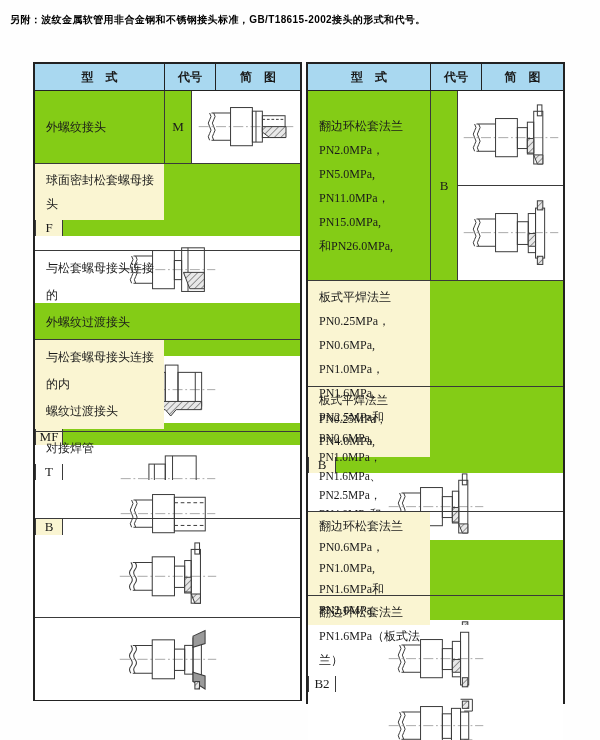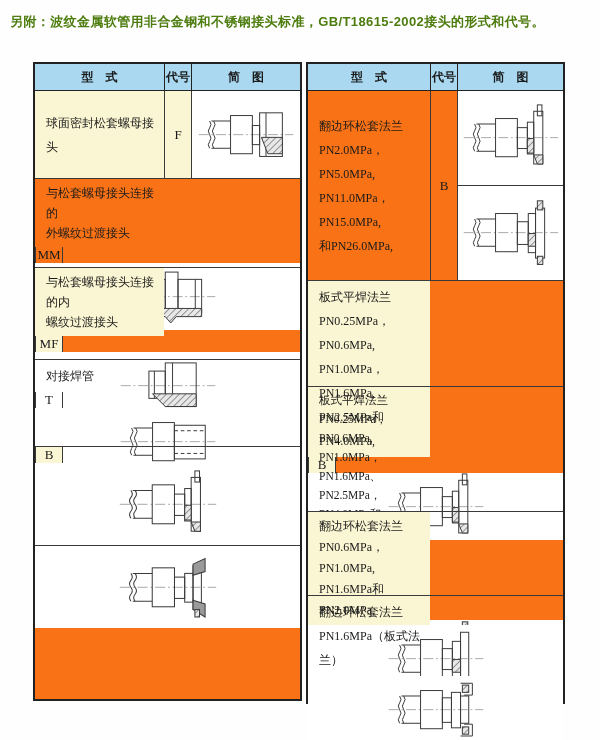--- a/index.html
+++ b/index.html
@@ -4,25 +4,25 @@
 <style>
   html,body{margin:0;padding:0;}
   body{
     width:600px;height:740px;background:#fdfdfd;
     font-family:"Liberation Sans","DejaVu Sans",sans-serif;
     color:#1a1a1a;
   }
   .page{position:relative;width:600px;height:740px;background:#fefefe;overflow:hidden;}
   .title{
     position:absolute;left:10px;top:13px;width:580px;
-    font-size:13px;font-weight:bold;letter-spacing:.4px;color:#4d7c0f;
+    font-size:10px;font-weight:bold;letter-spacing:.4px;color:#000000;
   }
   .tbl{
     position:absolute;top:62px;display:flex;flex-direction:column;
-    border:2px solid #222;background:#f97316;box-sizing:border-box;
+    border:2px solid #222;background:#84cc16;box-sizing:border-box;
   }
   .tbl-left{left:33px;width:269px;height:639px;}
   .tbl-right{left:306px;width:259px;height:642px;}
   .hdr{
     display:flex;height:26px;min-height:26px;background:#a9d8f0;
     border-bottom:1px solid #222;font-weight:bold;font-size:12px;
   }
   .hdr .hc{display:flex;align-items:center;justify-content:center;box-sizing:border-box;}
   .row{display:flex;flex:0 0 auto;box-sizing:border-box;}
   .row + .row{border-top:1px solid #3a3a3a;flex-direction:column;}
@@ -31,28 +31,28 @@
     padding:4px 4px 4px 11px;font-size:12px;line-height:24px;
     white-space:pre-line;font-family:"Liberation Serif","DejaVu Serif",serif;
   }
   .tbl-left .c-type,.tbl-left .h-type{width:129px;}
   .tbl-right .c-type,.tbl-right .h-type{width:122px;}
   .c-code{
     width:28px;box-sizing:border-box;border-left:1px solid #3a3a3a;border-right:1px solid #3a3a3a;
     display:flex;align-items:center;justify-content:center;
     font-family:"Liberation Serif","DejaVu Serif",serif;font-size:13px;
   }
-  .h-code{width:28px;border-left:1px solid #222;border-right:1px solid #222;}
+  .h-code{width:52px;border-left:1px solid #222;border-right:1px solid #222;}
   .c-diag{flex:1;display:flex;align-items:center;justify-content:center;background:#fff;}
   .c-diag.stack{flex-direction:column;align-items:stretch;padding:0;}
   .sub{flex:1;display:flex;align-items:center;justify-content:center;}
   .sub + .sub{border-top:1px solid #3a3a3a;}
   .hl{background:#faf5d2;}
   .lh19{line-height:19px;font-size:11.5px;}
-  .lh26{line-height:20px;}
+  .lh26{line-height:27px;}
   .dg{display:block;}
 </style>
 </head>
 <body>
 
 <svg width="0" height="0" style="position:absolute" aria-hidden="true">
   <defs>
     <pattern id="hatch" width="5" height="5" patternUnits="userSpaceOnUse" patternTransform="rotate(45)">
       <rect width="5" height="5" fill="#e8e8e8"></rect>
       <line x1="0" y1="0" x2="0" y2="5" stroke="#555" stroke-width="1.3"></line>
@@ -74,20 +74,34 @@
 
   <div class="title">另附：波纹金属软管用非合金钢和不锈钢接头标准，GB/T18615-2002接头的形式和代号。</div>
 
   <div class="tbl tbl-left">
     <div class="hdr">
       <div class="hc h-type">型　式</div>
       <div class="hc h-code">代号</div>
       <div class="hc" style="flex:1">简　图</div>
     </div>
 
+    <div class="row" style="height:72px">
+      <div class="c-type">外螺纹接头</div>
+      <div class="c-code">M</div>
+      <div class="c-diag">
+        <svg class="dg" width="100" viewBox="0 0 110 74" fill="none" stroke="#3b3b3b" stroke-width="1.1">
+          <use href="#g-base"></use>
+          <rect x="62" y="20" width="11" height="34"></rect>
+            <line x1="66" y1="20" x2="66" y2="54"></line>
+          <rect x="73" y="25" width="25" height="24"></rect>
+          <line x1="73" y1="29" x2="98" y2="29" stroke-dasharray="3 2"></line>
+          <path d="M73 37 H99 V49 H81 L73 43 Z" fill="url(#hatch)"></path>
+        </svg>
+      </div>
+    </div>
 
     <div class="row" style="height:87px">
       <div class="c-type hl">球面密封松套螺母接头</div>
       <div class="c-code hl">F</div>
       <div class="c-diag">
         <svg class="dg" width="100" viewBox="0 0 110 74" fill="none" stroke="#3b3b3b" stroke-width="1.1">
           <use href="#g-base"></use>
           <rect x="62" y="27" width="8" height="21"></rect>
           <rect x="70" y="13" width="25" height="48"></rect>
           <line x1="77" y1="13" x2="77" y2="61"></line>
@@ -262,20 +276,21 @@
           <rect x="82" y="8" width="9" height="58"></rect>
           <path d="M73 38 H82 V52 H73 Z" fill="url(#hatch)"></path>
           <rect x="84" y="58" width="6" height="10" fill="url(#hatch)"></rect>
         </svg>
       </div>
     </div>
 
     <div class="row" style="height:108px">
       <div class="c-type">翻边环松套法兰
 PN1.6MPa（板式法兰）</div>
+      <div class="c-code">B2</div>
       <div class="c-diag">
         <svg class="dg" width="100" viewBox="0 0 110 74" fill="none" stroke="#3b3b3b" stroke-width="1.1">
           <use href="#g-base"></use>
           <rect x="62" y="24" width="10" height="27"></rect>
           <rect x="72" y="18" width="10" height="39"></rect>
           <rect x="82" y="22" width="9" height="30"></rect>
           <path d="M82 8 h13 v13 h-9"></path>
           <path d="M82 66 h13 v-13 h-9"></path>
           <rect x="84" y="10" width="7" height="8" fill="url(#hatch)"></rect>
           <rect x="84" y="56" width="7" height="8" fill="url(#hatch)"></rect>

